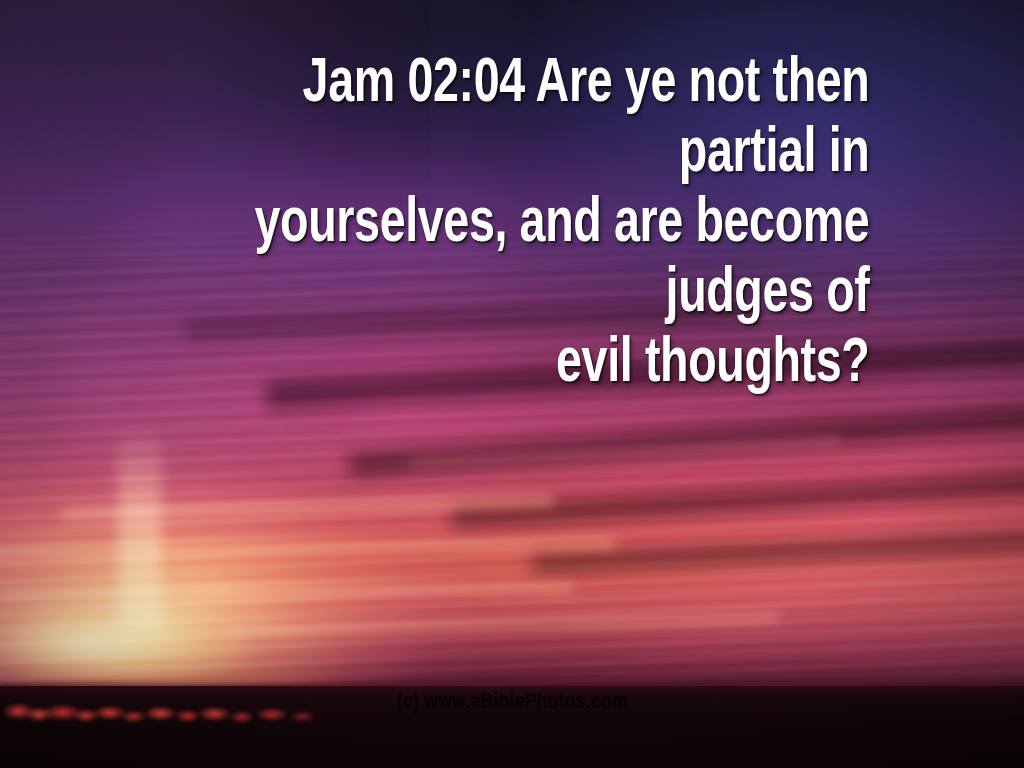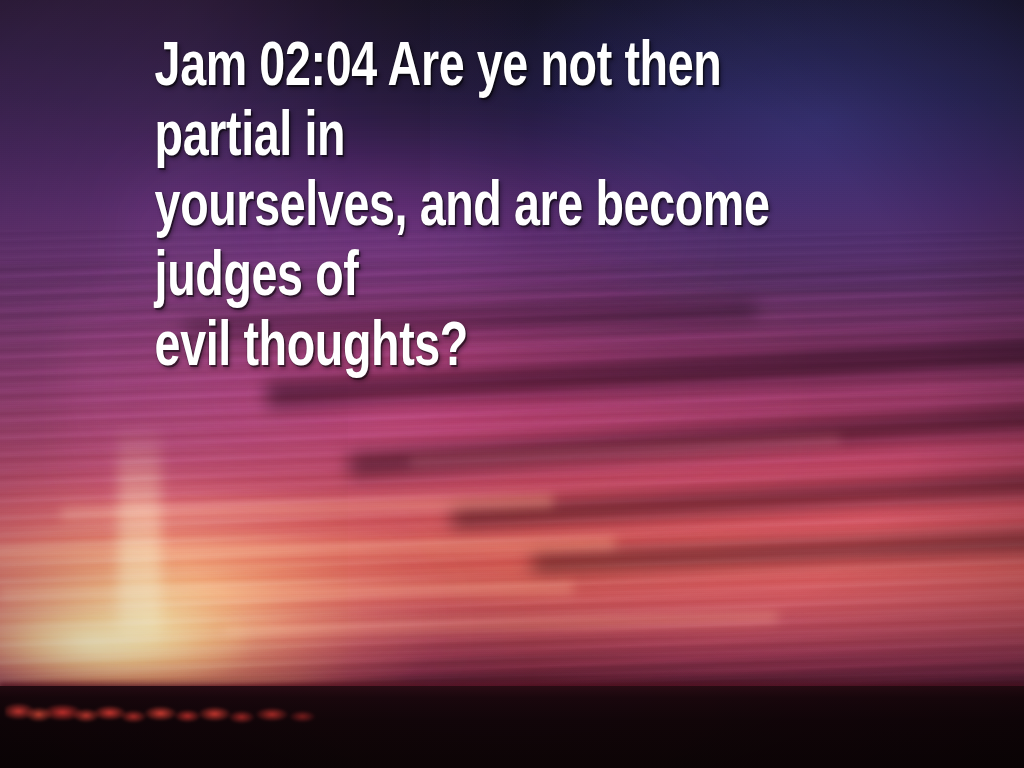--- a/index.html
+++ b/index.html
@@ -291,23 +291,23 @@
       rgba(0,0,0,0.20) 82%,
       rgba(0,0,0,0.42) 100%);
   }
 
   
 
   .verse-overlay {
     position: absolute;
     left: 0;
     right: 0;
-    top: 28px;
+    top: 44px;
     padding: 0 29px;
-    text-align: left;
+    text-align: right;
     z-index: 40;
   }
 
   .verse-text {
     margin: 0;
     color: #ffffff;
     font-family: "Liberation Sans Narrow", "Liberation Sans", sans-serif;
     font-weight: 700;
     font-size: 63px;
     line-height: 70px;
@@ -381,14 +381,17 @@
 
   <div class="grain"></div>
   <div class="vignette"></div>
 
   <div class="verse-overlay">
     <p class="verse-text">Jam 02:04 Are ye not then partial in
 yourselves, and are become judges of
 evil thoughts?</p>
   </div>
 
+  <div class="watermark">
+    <span class="watermark-text">(c) www.eBiblePhotos.com</span>
+  </div>
 
 </div>
 
 </body></html>

